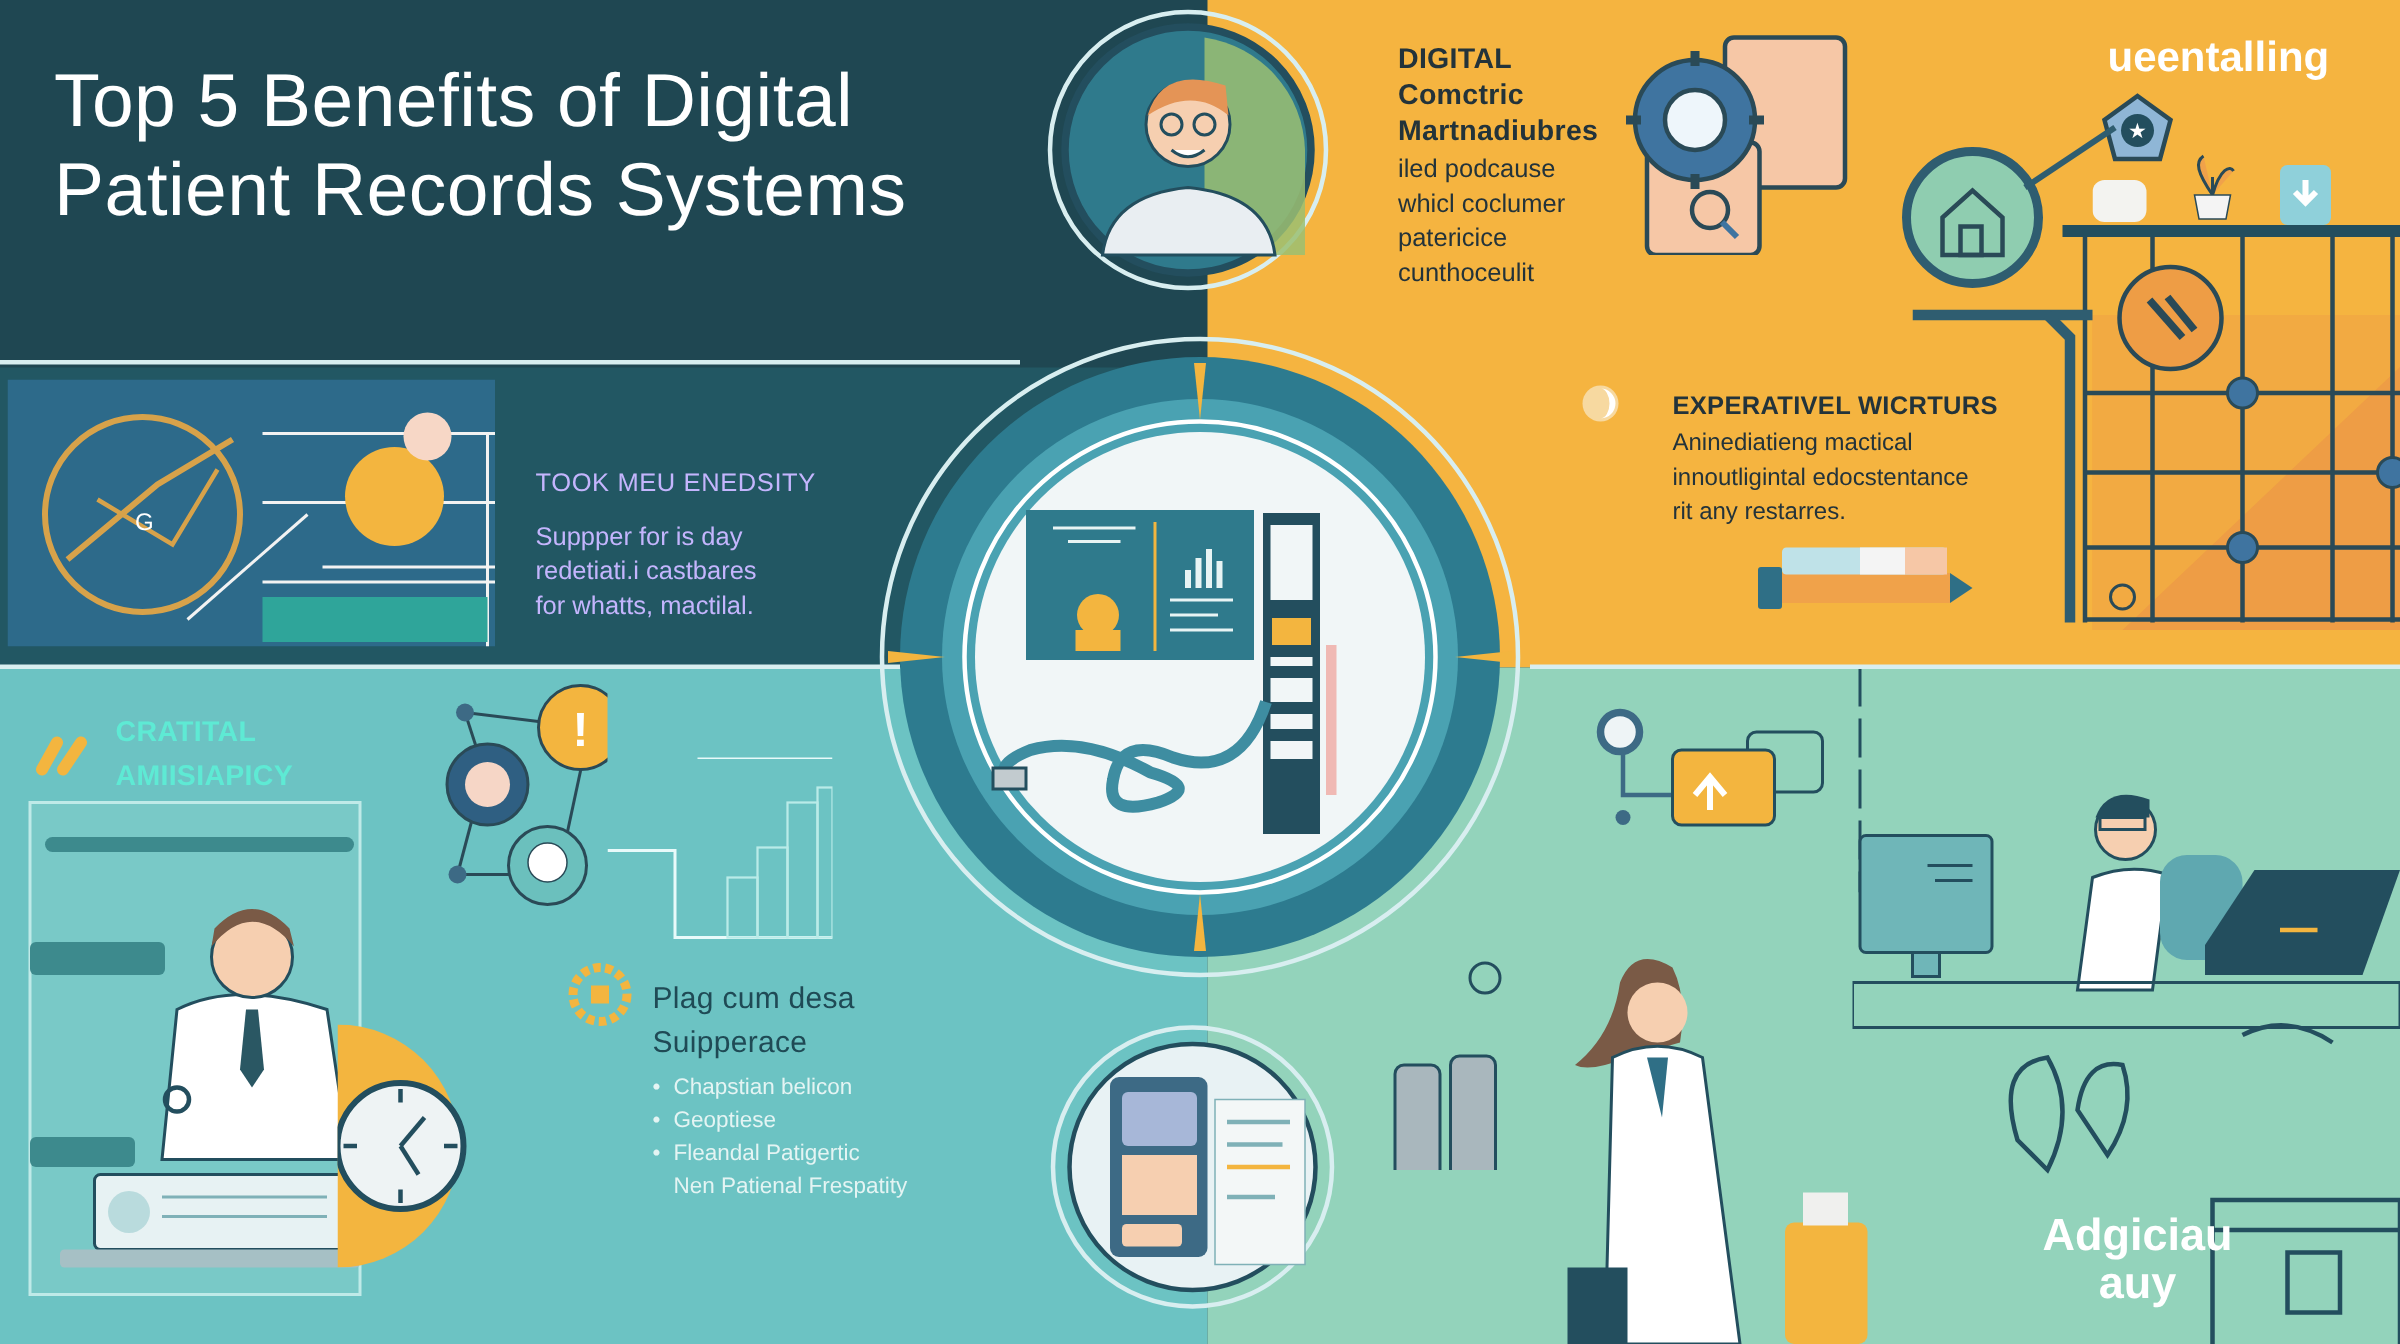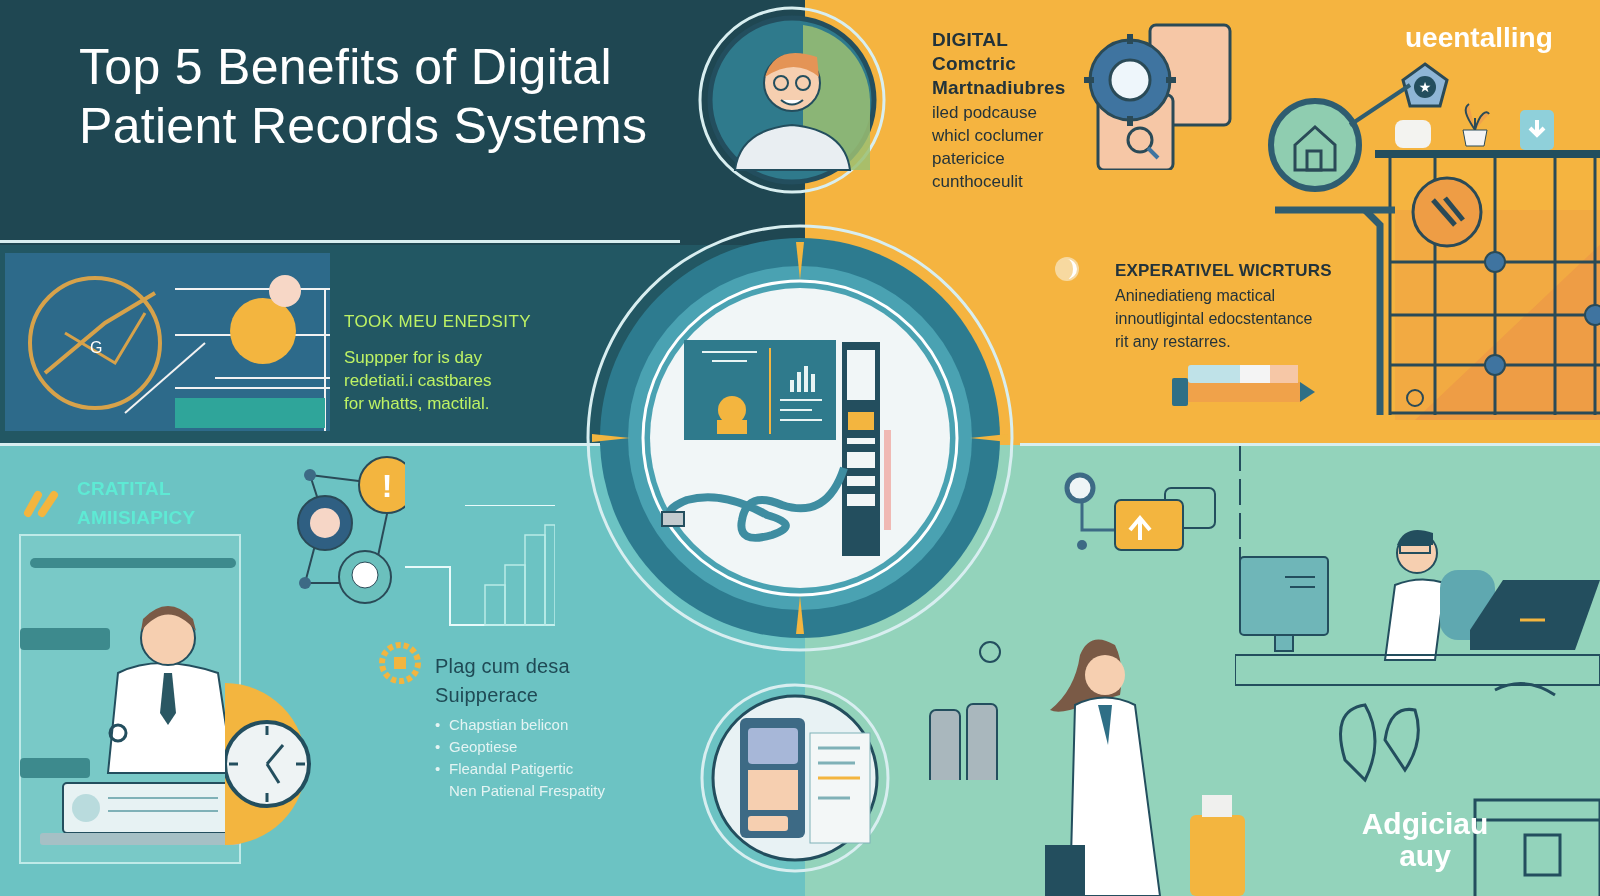--- a/index.html
+++ b/index.html
@@ -12,39 +12,38 @@
   #q-ml { left: 0; top: 245px; width: 805px; height: 200px; background: #225763; }
   #q-bl { left: 0; top: 445px; width: 805px; height: 451px; background: #6cc3c3; }
   #q-br { left: 805px; top: 445px; width: 795px; height: 451px; background: #93d3bb; }
 
   .divider-h { position: absolute; height: 3px; background: #d8eef0; }
 
   .title {
     position: absolute; left: 36px; top: 38px; width: 680px;
     color: #ffffff; font-size: 50px; line-height: 59px; font-weight: 400;
     letter-spacing: 0.3px;
-    margin-left: 43px;
   }
 
   .blk-head { font-weight: 700; letter-spacing: 0.2px; }
   .blk-body { line-height: 23px; }
 
   
   #digital-block { position: absolute; left: 932px; top: 28px; color: #23333a; }
   #digital-block .blk-head { font-size: 19px; line-height: 24px; }
   #digital-block .blk-body { font-size: 17px; margin-top: 1px; }
 
   #brand-tr { position: absolute; left: 1405px; top: 22px; color: #ffffff; font-size: 28px; font-weight: 700; }
 
   #expert-block { position: absolute; left: 1115px; top: 260px; color: #23333a; }
   #expert-block .blk-head { font-size: 17px; line-height: 22px; }
   #expert-block .blk-body { font-size: 16px; line-height: 23px; margin-top: 2px; }
 
   
-  #took-block { position: absolute; left: 344px; top: 312px; color: #bef264; }
+  #took-block { position: absolute; left: 357px; top: 312px; color: #c4b5fd; }
   #took-block .blk-head { font-size: 17px; font-weight: 400; letter-spacing: 0.4px; }
   #took-block .blk-body { font-size: 17px; line-height: 23px; margin-top: 14px; }
 
   
   #cratital-block { position: absolute; left: 77px; top: 474px; color: #5eead4; }
   #cratital-block .blk-head { font-size: 19px; line-height: 29px; }
 
   #plag-block { position: absolute; left: 435px; top: 652px; color: #1f4a55; }
   #plag-block .blk-head { font-size: 20px; line-height: 29px; font-weight: 400; }
   #plag-block ul { list-style: none; margin-top: 4px; }

